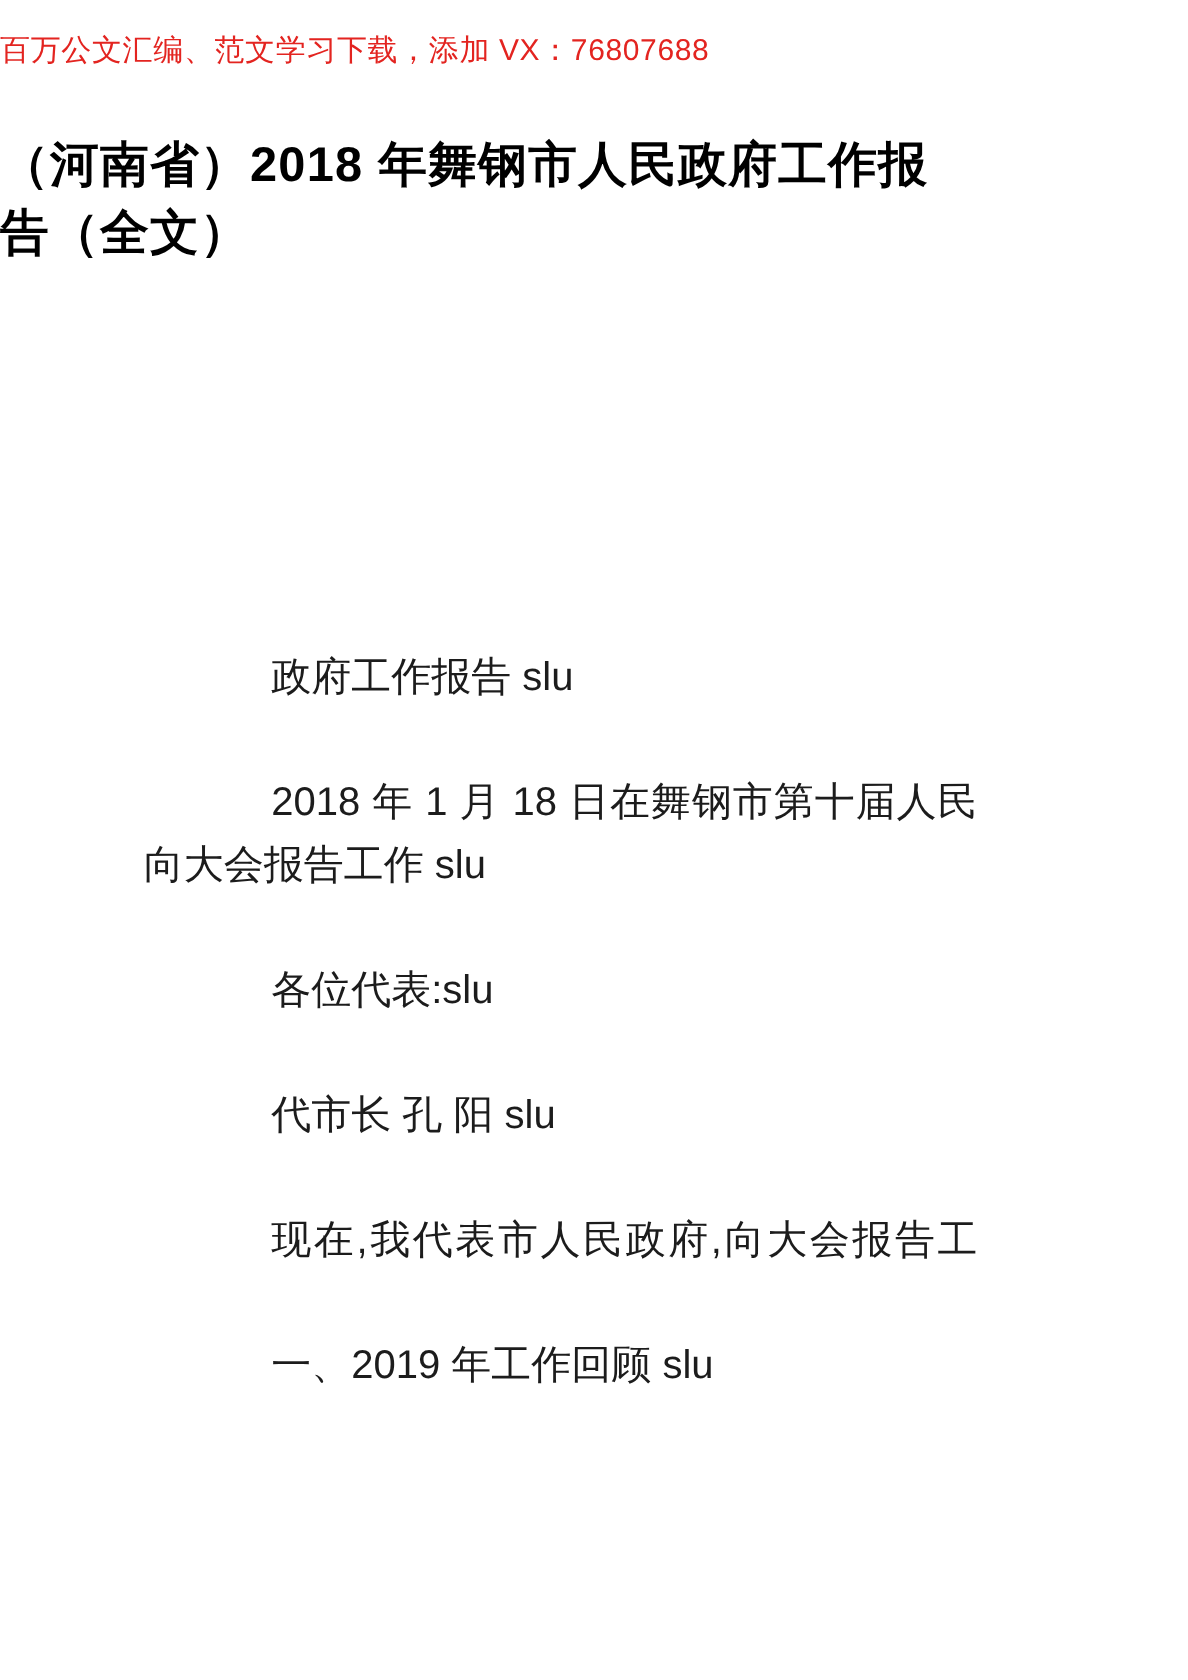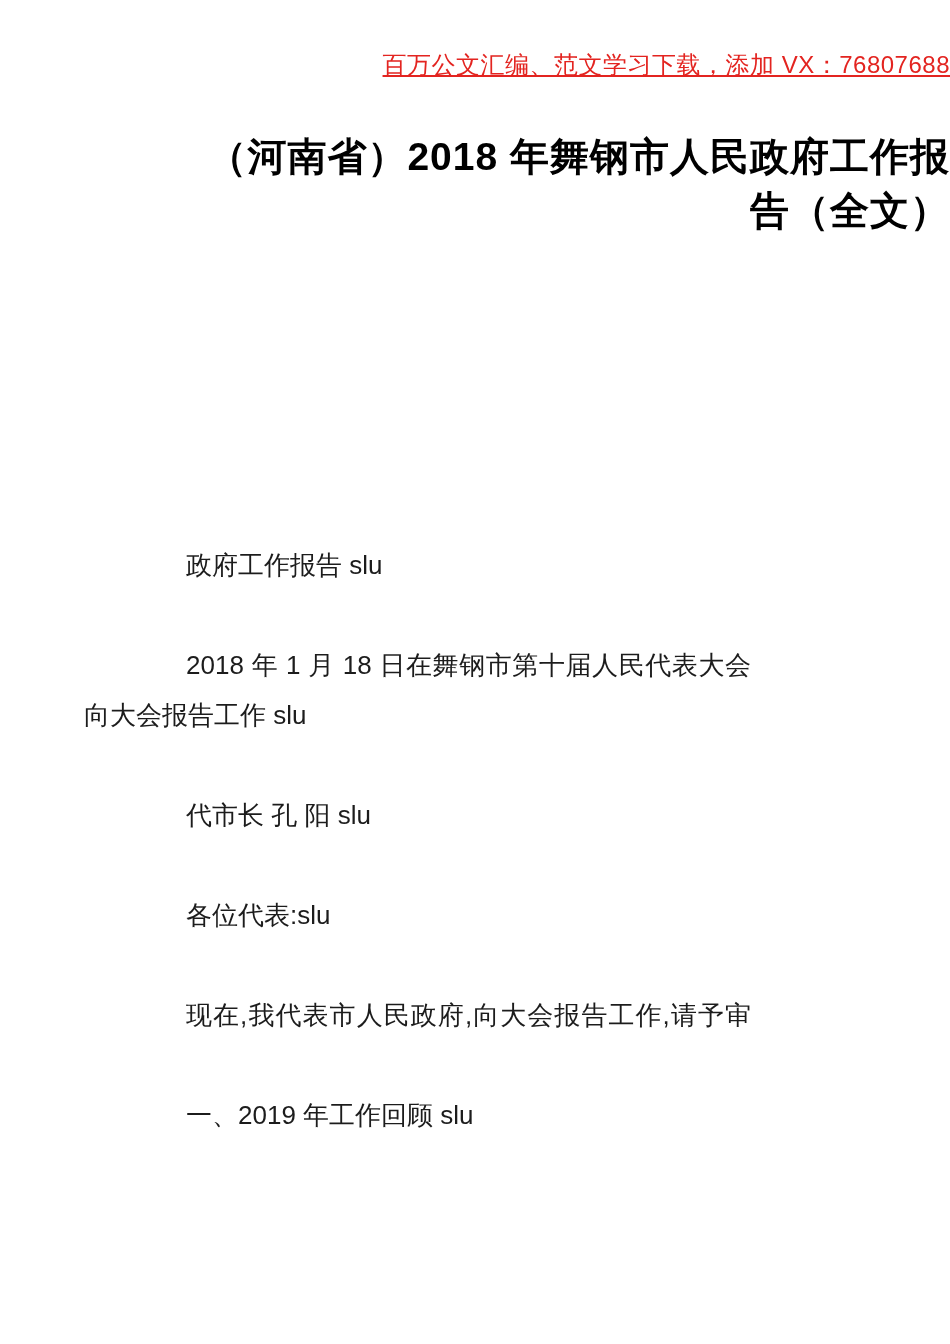--- a/index.html
+++ b/index.html
@@ -10,42 +10,41 @@
   .page {
     position: relative;
     width: 950px;
     height: 1344px;
     margin: 0 auto;
     background: #ffffff;
     overflow: hidden;
     font-family: "Liberation Sans", "DejaVu Sans", sans-serif;
   }
   .promo {
-    padding-top: 50px;
-    text-align: right;
+    padding-top: 26px;
+    text-align: left;
     font-size: 24px;
     line-height: 30px;
     color: #e32420;
     letter-spacing: 0.5px;
-    text-decoration: underline;
   }
   .doc-title {
     margin-top: 50px;
-    text-align: right;
+    text-align: left;
     font-weight: 700;
     font-size: 39px;
     line-height: 54px;
     color: #000000;
     letter-spacing: 1px;
   }
   .content {
     margin-top: 302px;
-    margin-left: 84px;
+    margin-left: 115px;
     width: 667px;
-    font-size: 26px;
+    font-size: 32px;
     color: #1c1c1c;
   }
   .para {
     margin: 0 0 50px 0;
   }
   .line {
     height: 50px;
     line-height: 50px;
     white-space: nowrap;
     overflow: visible;
@@ -74,24 +73,24 @@
 
   <div class="content" style="color: rgb(28, 28, 28);">
       <div class="para">
         <div class="line indent">政府工作报告 slu</div>
       </div>
       <div class="para">
         <div class="line indent fill">2018 年 1 月 18 日在舞钢市第十届人民代表大会</div>
         <div class="line">向大会报告工作 slu</div>
       </div>
       <div class="para">
-        <div class="line indent">代市长 孔 阳 slu</div>
+        <div class="line indent">各位代表:slu</div>
       </div>
       <div class="para">
-        <div class="line indent">各位代表:slu</div>
+        <div class="line indent">代市长 孔 阳 slu</div>
       </div>
       <div class="para">
         <div class="line indent fill">现在,我代表市人民政府,向大会报告工作,请予审议,</div>
       </div>
       <div class="para">
         <div class="line indent">一、2019 年工作回顾 slu</div>
       </div>
     </div>
 
 </div>

